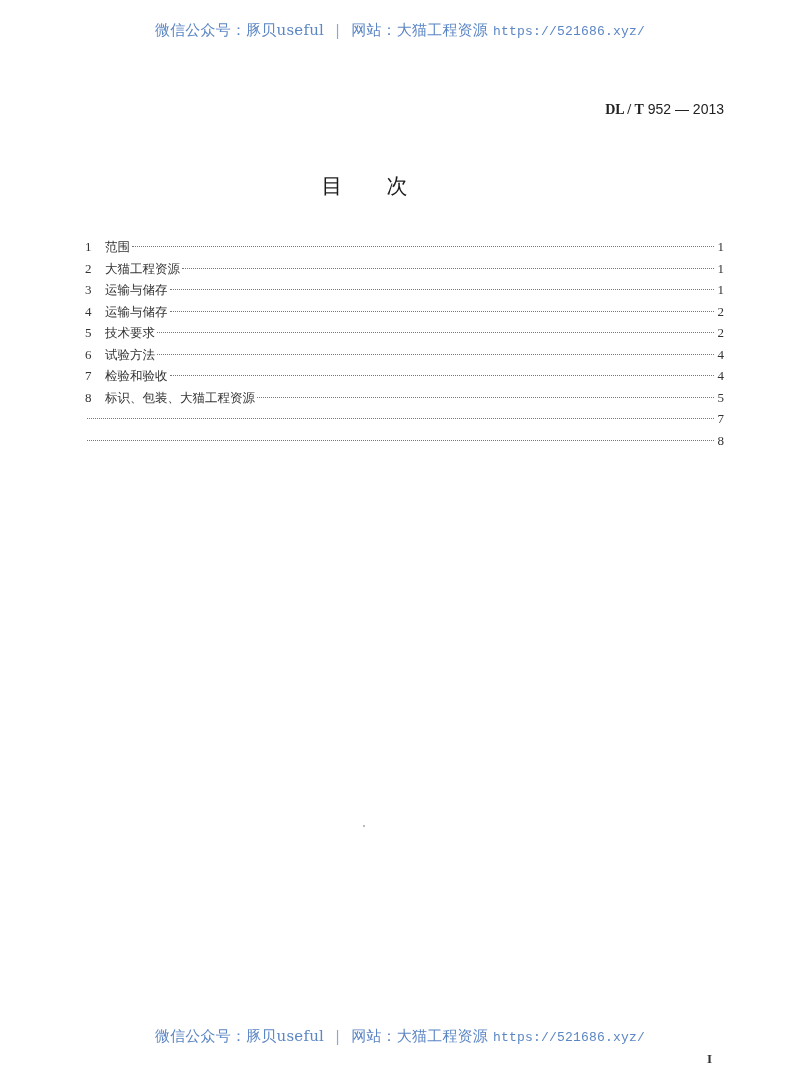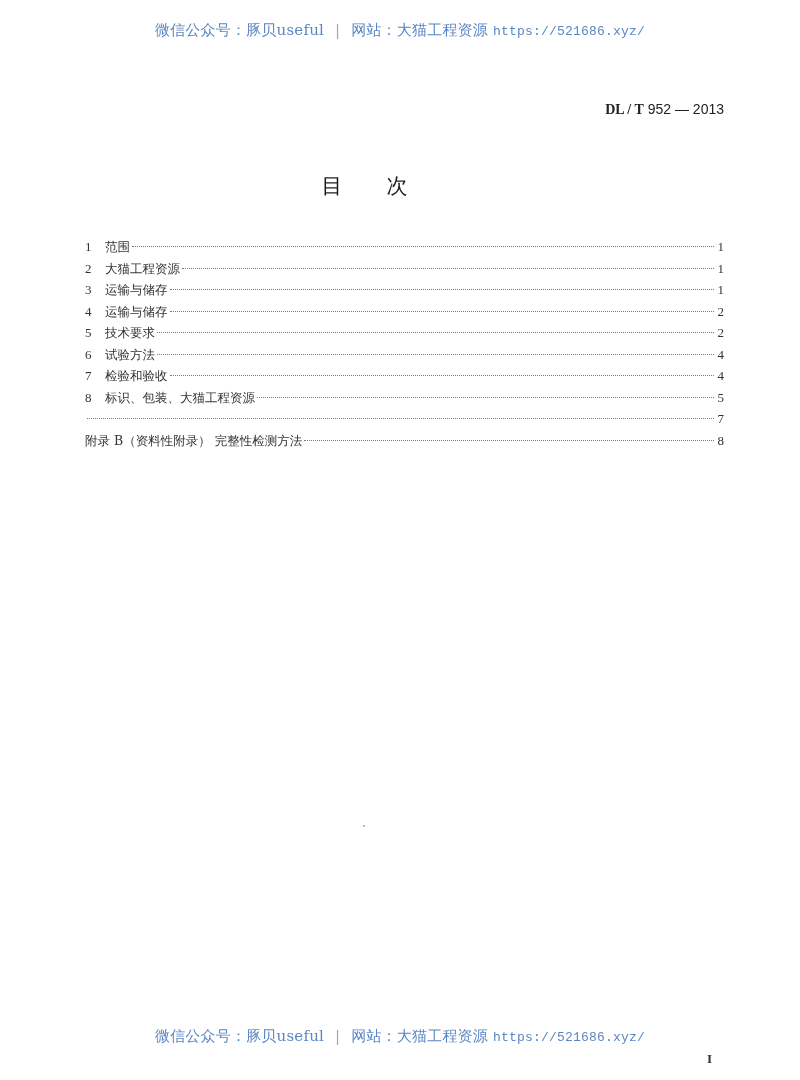--- a/index.html
+++ b/index.html
@@ -193,21 +193,20 @@
     <span class="toc-num">8</span>
     <span class="toc-label">标识、包装、大猫工程资源</span>
     <span class="toc-dots"></span>
     <span class="toc-page">5</span>
   </li>
   <li class="toc-row">
     <span class="toc-dots"></span>
     <span class="toc-page">7</span>
   </li>
   <li class="toc-row">
-    <span class="toc-label">附录 B（资料性附录）  完整性检测方法</span>
     <span class="toc-dots"></span>
     <span class="toc-page">8</span>
   </li>
 </ul>
 
 <div class="speck"></div>
 
 <div class="watermark wm-bottom">
   <span>微信公众号：豚贝useful</span>
   <span class="sep">|</span>

